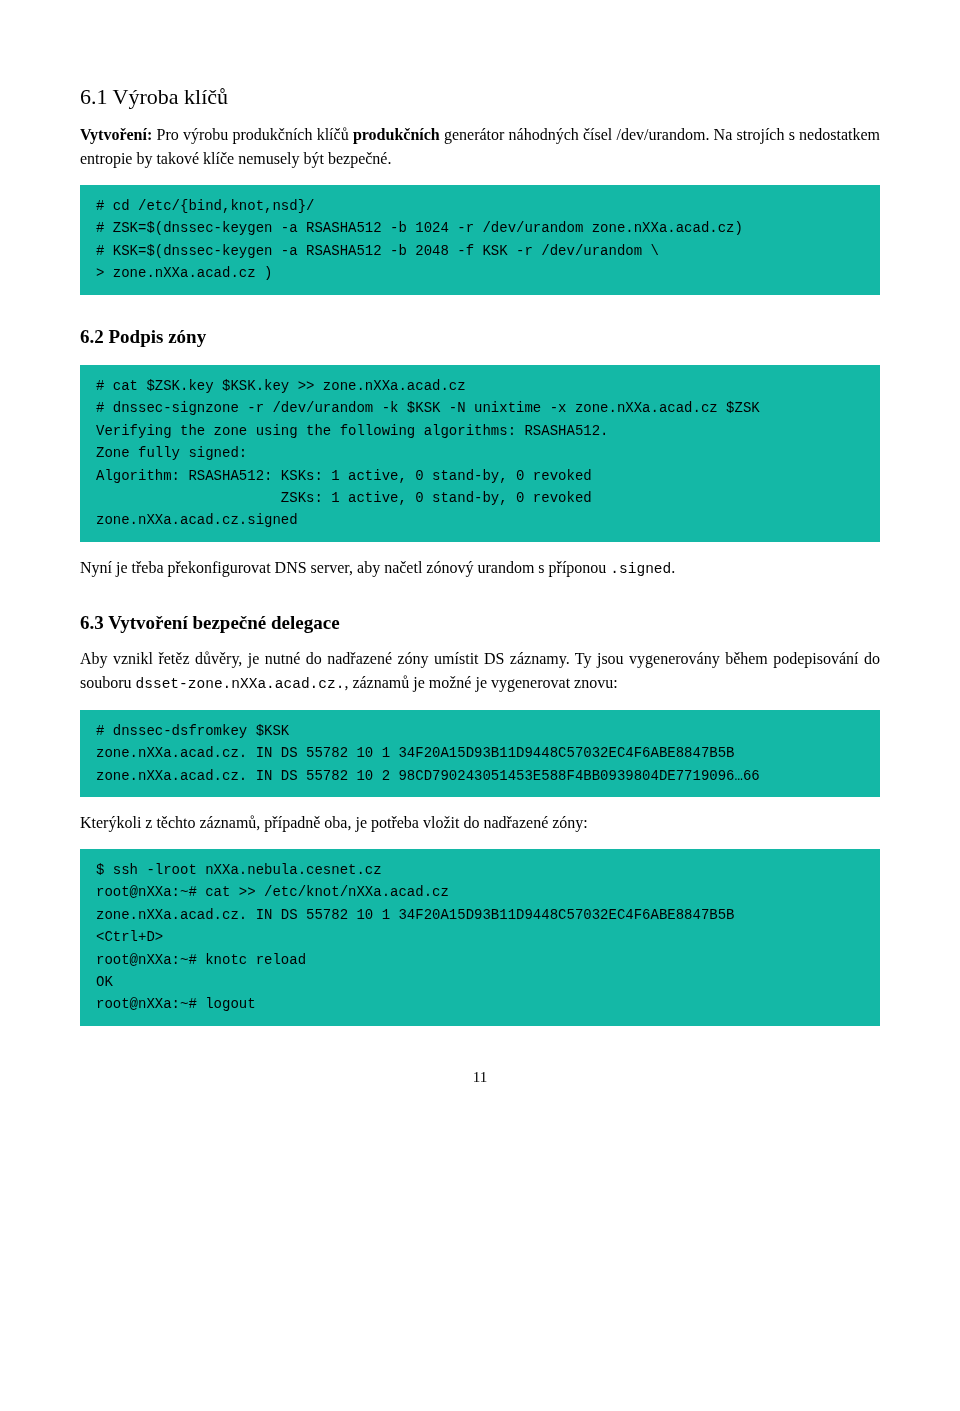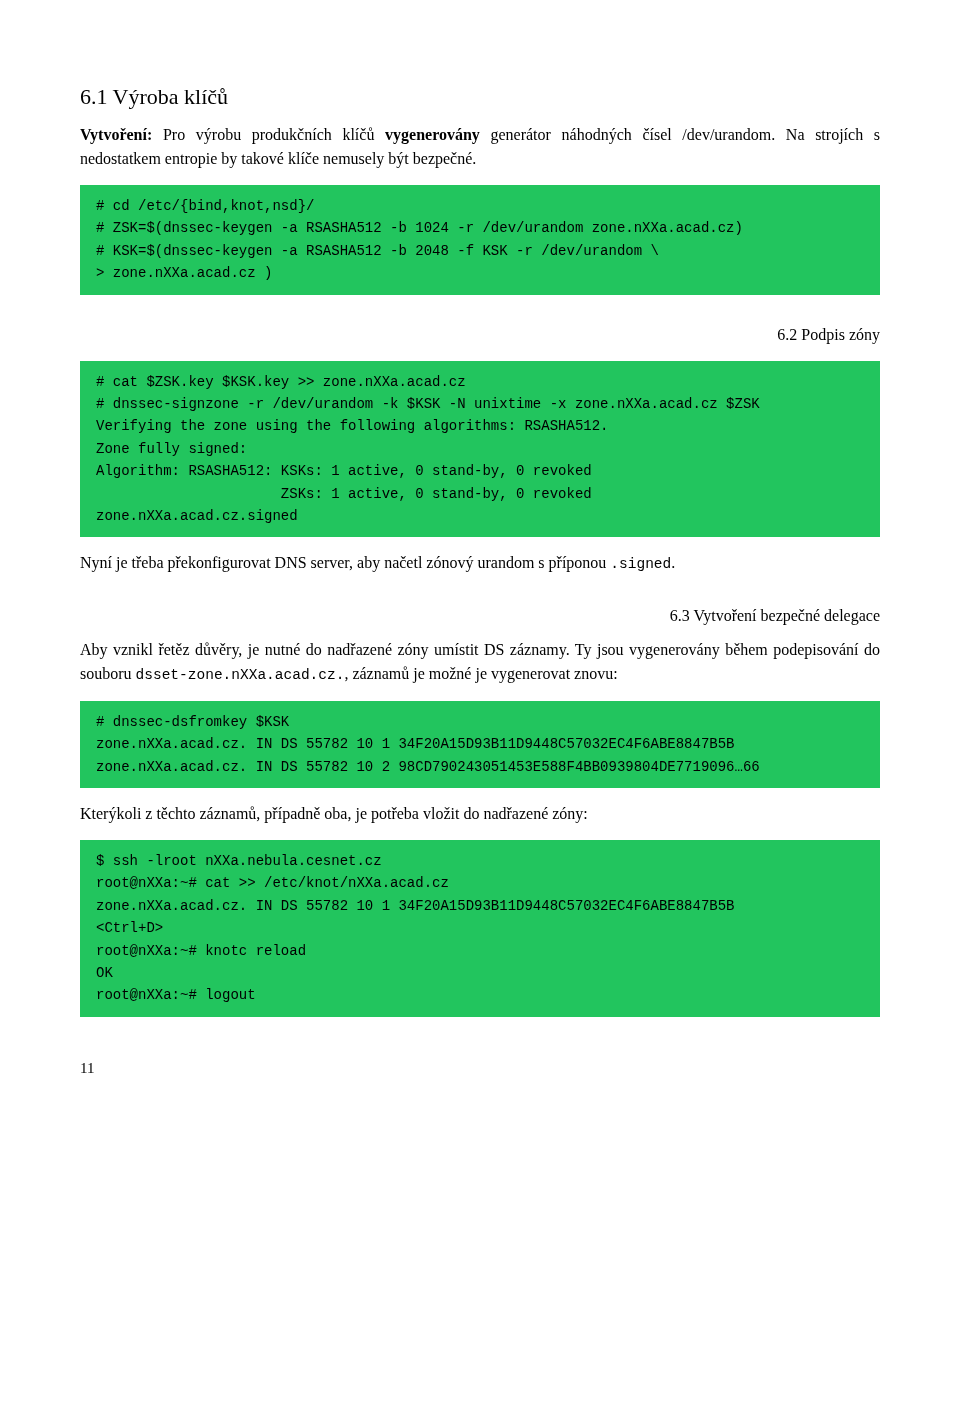--- a/index.html
+++ b/index.html
@@ -13,62 +13,62 @@
       min-height: 1411px;
       padding: 60px 80px 80px 80px;
     }
     .section-title {
       font-size: 22px;
       font-weight: normal;
       margin-bottom: 10px;
       margin-top: 20px;
     }
     .subsection-title {
-      font-size: 16px;
-      font-weight: normal;
+      font-size: 19px;
+      font-weight: bold;
       margin-top: 28px;
       margin-bottom: 10px;
-      text-align: right;
     }
     p {
       margin-bottom: 10px;
       text-align: justify;
     }
     .note-label {
       font-weight: bold;
     }
     code, .code-block {
       font-family: "Courier New", Courier, monospace;
       font-size: 14px;
     }
     .code-block {
       display: block;
-      background: #22c55e;
+      background: #14b8a6;
       padding: 10px 16px;
       margin: 14px 0;
       white-space: pre;
       line-height: 1.6;
       overflow-x: hidden;
     }
     .inline-code {
       font-family: "Courier New", Courier, monospace;
       font-size: 14.5px;
     }
     .page-number {
+      text-align: center;
       margin-top: 40px;
       font-size: 15px;
     }
   </style>
 </head>
 <body>
 
 <h2 class="section-title">6.1  Výroba klíčů</h2>
 
 <p>
-  <span class="note-label">Vytvoření:</span><span> Pro výrobu produkčních klíčů </span><strong>vygenerovány</strong><span> generátor náhodných čísel /dev/urandom. Na strojích s nedostatkem entropie by takové klíče nemusely být bezpečné.</span>
+  <span class="note-label">Vytvoření:</span><span> Pro výrobu produkčních klíčů </span><strong>produkčních</strong><span> generátor náhodných čísel /dev/urandom. Na strojích s nedostatkem entropie by takové klíče nemusely být bezpečné.</span>
 </p>
 
 <pre class="code-block"># cd /etc/{bind,knot,nsd}/
 # ZSK=$(dnssec-keygen -a RSASHA512 -b 1024 -r /dev/urandom zone.nXXa.acad.cz)
 # KSK=$(dnssec-keygen -a RSASHA512 -b 2048 -f KSK -r /dev/urandom \
 &gt; zone.nXXa.acad.cz )</pre>
 
 <h2 class="subsection-title">6.2  Podpis zóny</h2>
 
 <pre class="code-block"># cat $ZSK.key $KSK.key &gt;&gt; zone.nXXa.acad.cz

